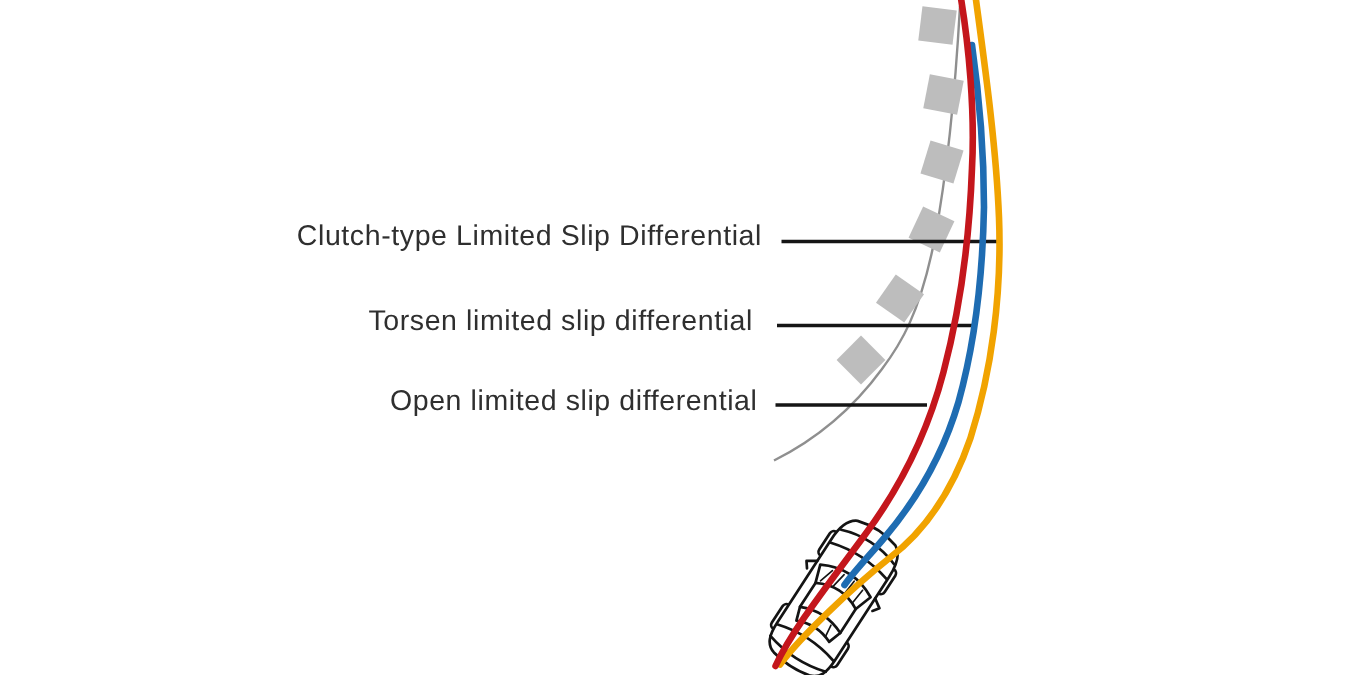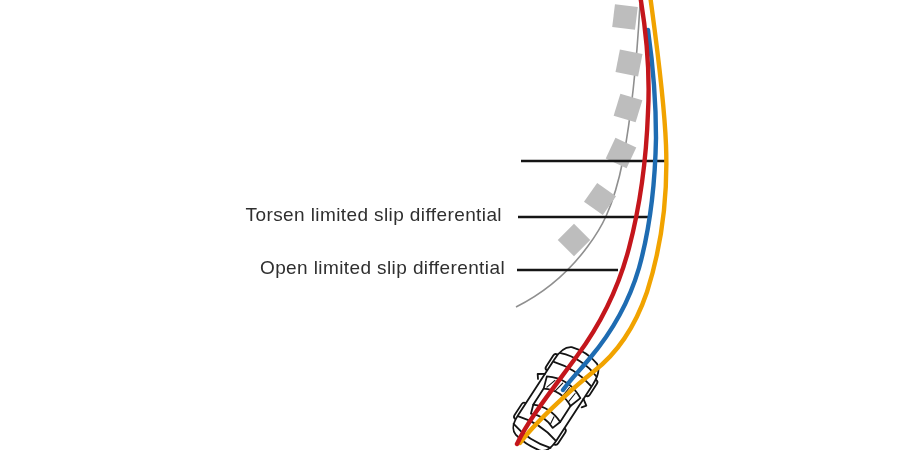--- a/index.html
+++ b/index.html
@@ -65,16 +65,17 @@
       <path d="M -22,35 C -8,31 8,31 22,35"></path>
       <path d="M -22,44 C -8,48 8,48 22,44"></path>
       <path d="M -23,-15 L -29,-11 L -26,-7 M 23,-15 L 29,-11 L 26,-7"></path>
     </g>
 
     <path d="M 648,30 C 653,65 656,100 656,138 C 655,190 649,232 639,268 C 629,302 612,332 590,358 C 581,369 570,380 563,390" fill="none" stroke-width="4.4" stroke-linecap="round" stroke="#1e6cb2"></path>
     <path d="M 650,-5 C 656,40 664,95 666,145 C 668,196 661,248 647,292 C 634,330 614,356 593,372 C 568,392 534,424 520,443" fill="none" stroke-width="4.4" stroke-linecap="round" stroke="#f1a300"></path>
     <path d="M 640,-5 C 646,30 650,75 648,112 C 646,168 639,210 629,248 C 618,290 600,325 577,356 C 552,390 528,420 517,444" fill="none" stroke-width="4.4" stroke-linecap="round" stroke="#c4161c"></path>
   </svg>
 
+  <div class="label label-1">Clutch-type Limited Slip Differential</div>
   <div class="label label-2">Torsen limited slip differential</div>
   <div class="label label-3">Open limited slip differential</div>
 
 </div>
 
 </body></html>

